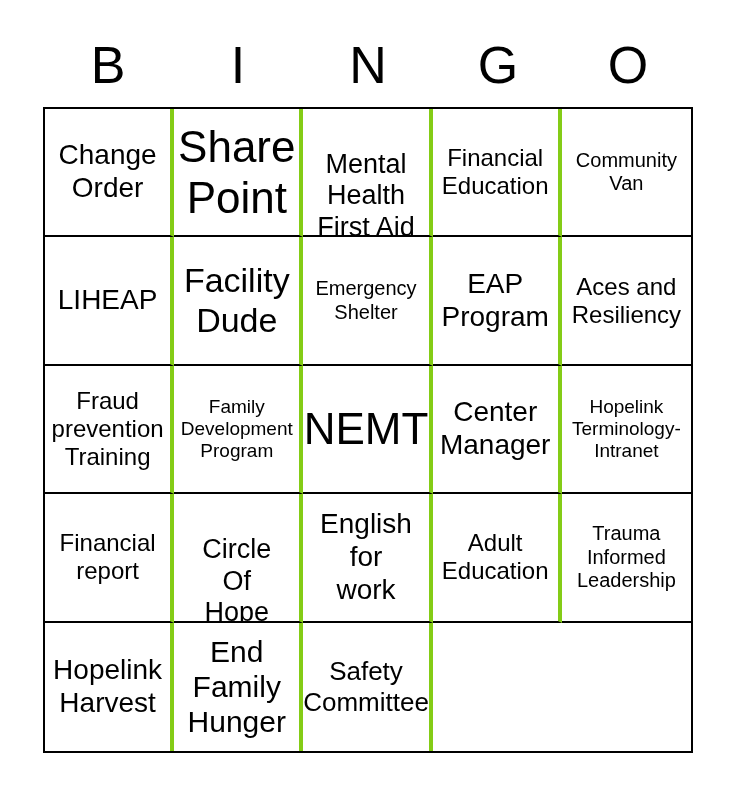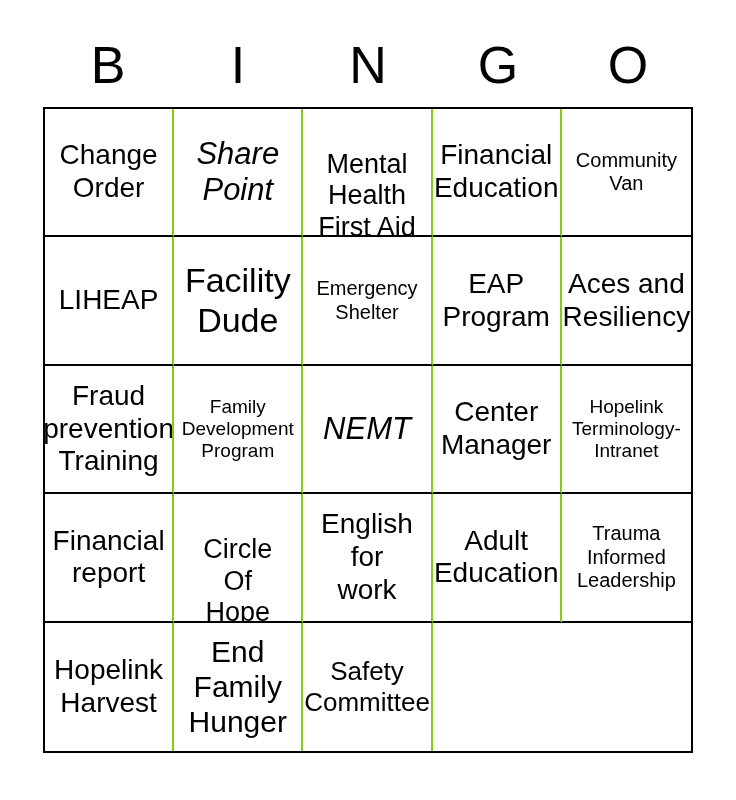--- a/index.html
+++ b/index.html
@@ -39,44 +39,44 @@
     height: 646px;
     box-sizing: border-box;
     border: 2px solid #000000;
     display: grid;
     grid-template-columns: repeat(5, 1fr);
     grid-template-rows: repeat(5, 1fr);
     background: #ffffff;
   }
   .cell {
     box-sizing: border-box;
-    border-right: 2px solid #84cc16;
+    border-right: 4px solid #84cc16;
     border-bottom: 2px solid #000000;
     display: flex;
     align-items: center;
     justify-content: center;
     text-align: center;
     padding: 2px;
     overflow: hidden;
   }
   .cell:nth-child(5n) { border-right: none; }
   .cell:nth-child(n+21) { border-bottom: none; }
   .cell-text {
     white-space: pre-line;
     line-height: 1.17;
   }
   .fs19 { font-size: 19px; }
   .fs20 { font-size: 20px; }
   .fs22 { font-size: 26px; }
-  .fs24 { font-size: 28px; }
+  .fs24 { font-size: 24px; }
   .fs27 { font-size: 27px; margin-top: 48px; }
   .fs28 { font-size: 28px; }
   .fs30 { font-size: 30px; }
   .fs34 { font-size: 34px; }
-  .fs38 { font-size: 31px; font-style: italic; }
+  .fs38 { font-size: 44px; }
 </style>
 </head>
 <body>
 
 <div class="title-row">
   <div class="title-letter">B</div>
   <div class="title-letter">I</div>
   <div class="title-letter">N</div>
   <div class="title-letter">G</div>
   <div class="title-letter">O</div>

